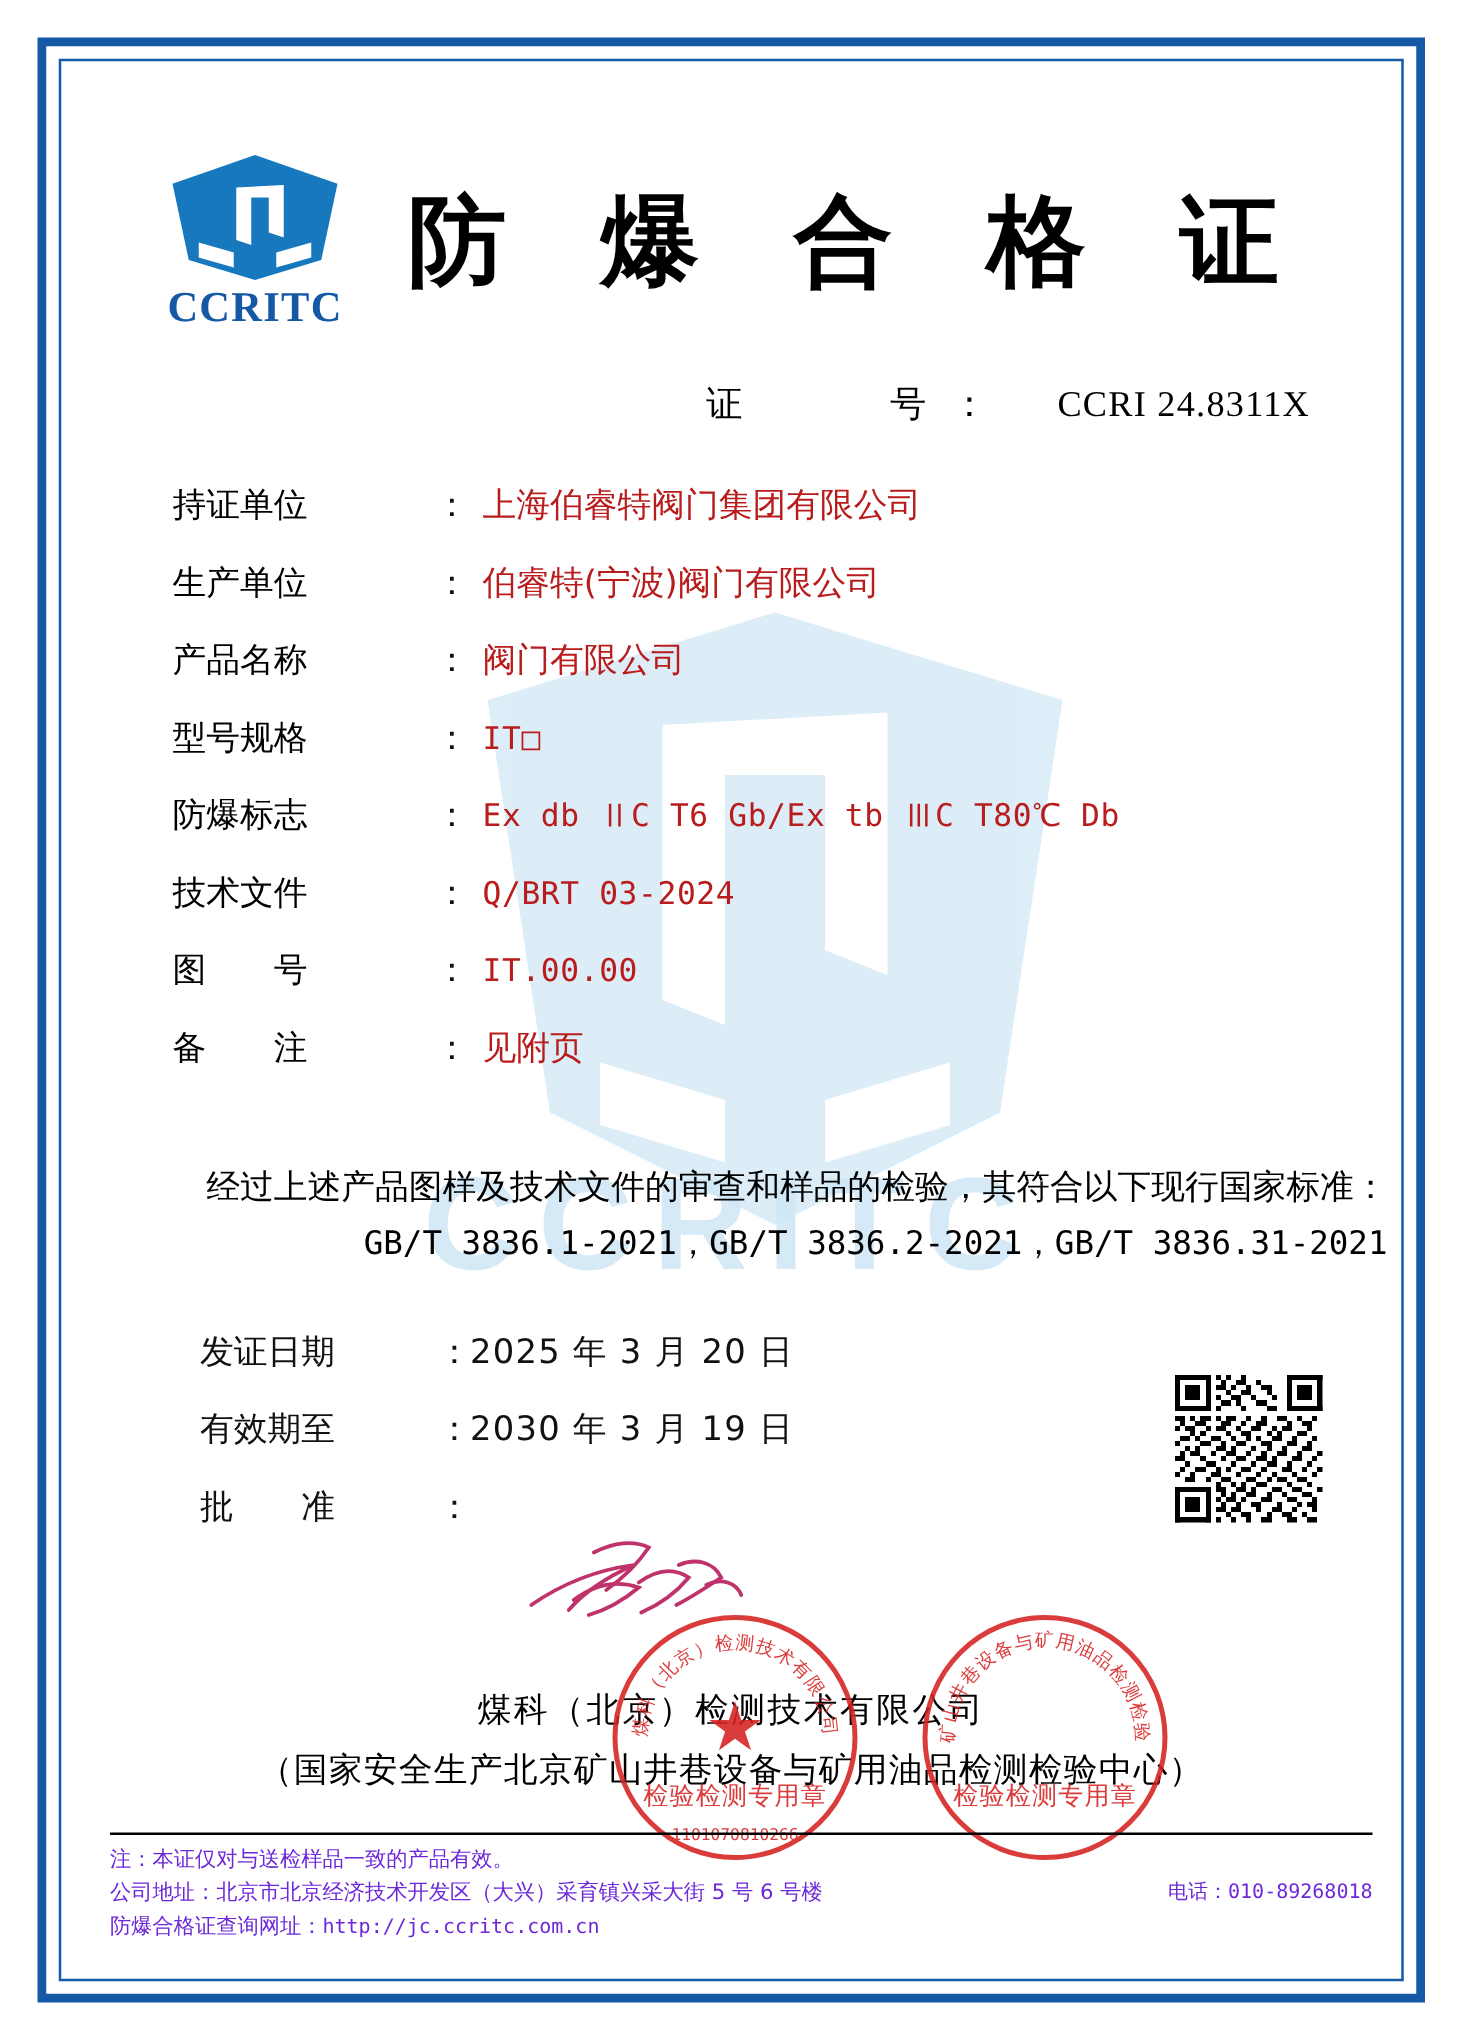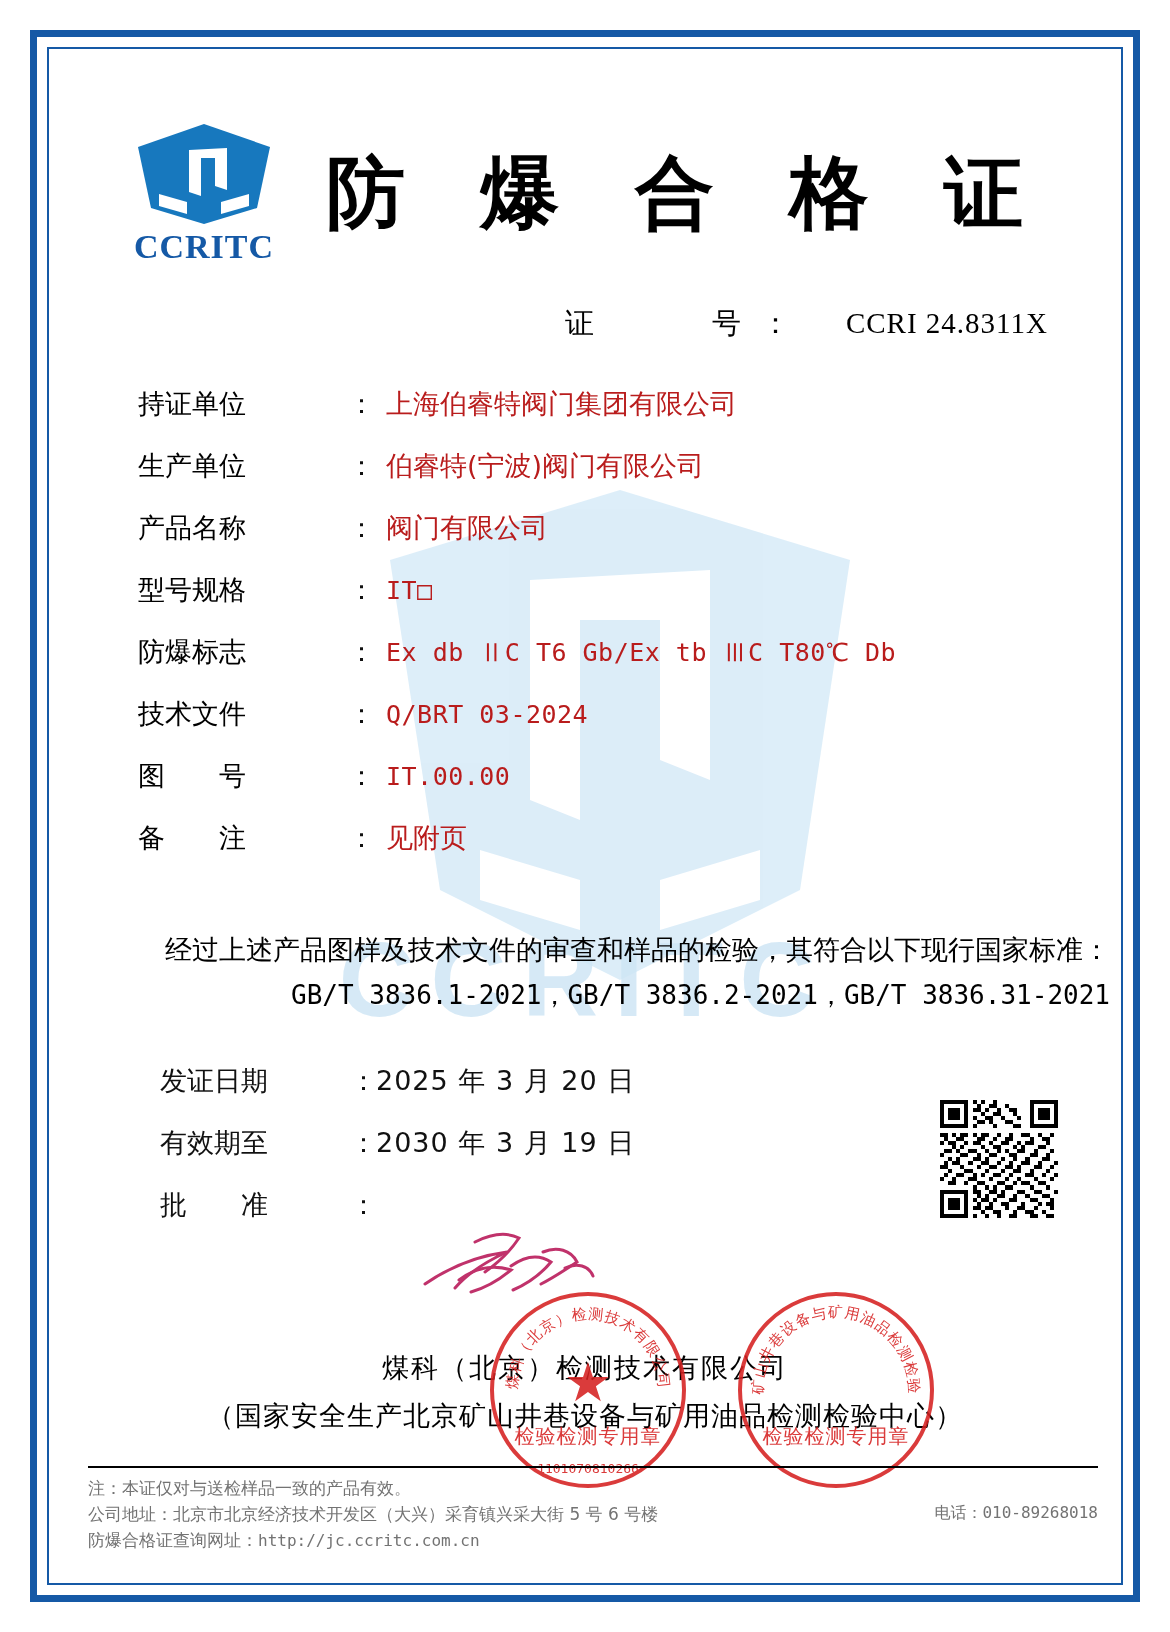--- a/index.html
+++ b/index.html
@@ -259,21 +259,21 @@
   .issuer-line2 { font-size: 27px; letter-spacing: 1px; margin-top: 12px;}
   
   .footer {
     position: absolute;
     left: 0; right: 0;
     bottom: 18px;
     z-index: 6;
     padding: 0 12px 0 28px;
     box-sizing: border-box;
     font-family: "DejaVu Sans", sans-serif;
-    color: #737373;
+    color: #6d28d9;
   }
   .footer hr {
     border: none;
     border-top: 2px solid #000;
     margin: 0 0 7px 0;
   }
   .footer-line {
     font-size: 17px;
     line-height: 1.55;
     display: flex;

